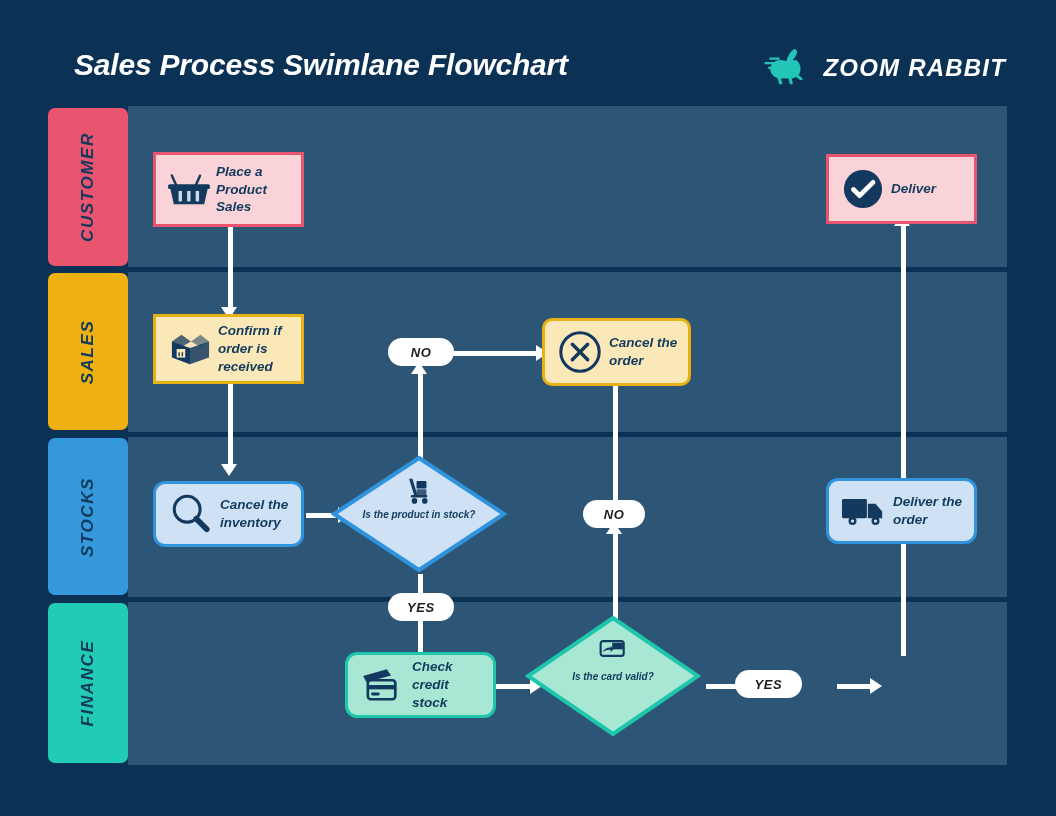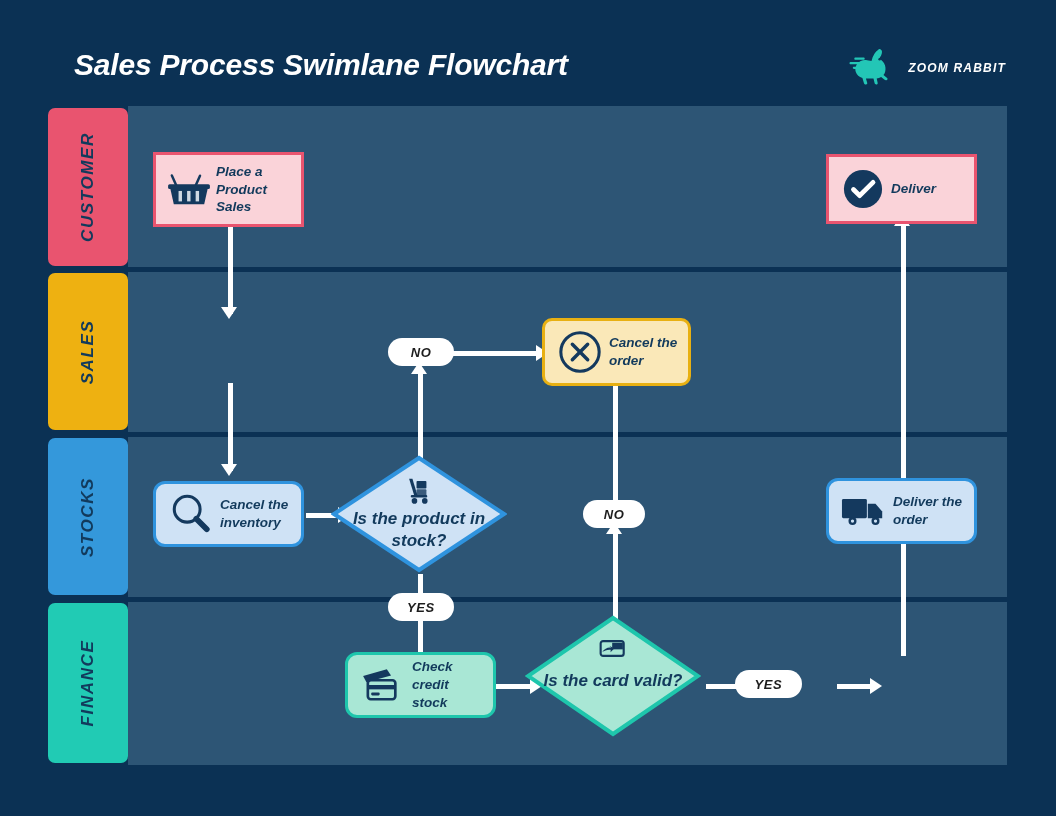--- a/index.html
+++ b/index.html
@@ -15,21 +15,21 @@
 
   
   .header{position:absolute;left:0;top:0;width:1056px;height:105px;}
   .title{
     position:absolute;left:74px;top:48px;
     font-size:30px;font-weight:bold;color:#ffffff;
     letter-spacing:-0.2px;white-space:nowrap;
   }
   .brand{position:absolute;right:50px;top:47px;display:flex;align-items:center;gap:14px;}
   .brand-name{
-    font-size:12px;font-weight:bold;color:#ffffff;letter-spacing:1.2px;
+    font-size:24px;font-weight:bold;color:#ffffff;letter-spacing:1.2px;
   }
   .brand-logo{width:46px;height:42px;display:block;}
 
   
   .panel{position:absolute;left:48px;top:106px;width:959px;height:659px;}
   .lane-body{position:absolute;left:80px;top:0;width:879px;background:#2d5575;}
   .lane-tab{
     position:absolute;left:0;width:80px;border-radius:7px;
     display:flex;align-items:center;justify-content:center;
   }
@@ -63,21 +63,21 @@
   .n-sales{background:#fae8b8;border:3px solid #e8b012;border-radius:10px;}
   .n-sales.sq{border-radius:0;}
   .n-stocks{background:#cfe2f5;border:3px solid #2f93de;border-radius:12px;}
   .n-finance{background:#a9e7d5;border:3px solid #1ec6ac;border-radius:12px;}
 
   
   .diamond{position:absolute;}
   .diamond .dshape{position:absolute;inset:0;}
   .diamond .dtext{
     position:absolute;left:0;right:0;
-    text-align:center;font-size:17px;font-weight:bold;color:#123a5c;line-height:1.3;
+    text-align:center;font-size:10px;font-weight:bold;color:#123a5c;line-height:1.3;
   }
   .diamond .dico{position:absolute;left:0;right:0;display:flex;justify-content:center;}
 
   
   .pill{
     position:absolute;background:#ffffff;border-radius:16px;
     display:flex;align-items:center;justify-content:center;
     font-size:13px;font-weight:bold;color:#1d1d1d;letter-spacing:0.6px;
   }
 </style>
@@ -187,20 +187,35 @@
     <div class="node n-customer" style="left:778px;top:48px;width:151px;height:70px;padding:0 8px 0 6px;">
       <div class="ico" style="width:56px;">
         <svg viewBox="0 0 44 44" width="42" height="42">
           <circle cx="22" cy="22" r="20" fill="#14395e"></circle>
           <path d="M12 22.5l6.5 6.5L32.5 15" stroke="#ffffff" stroke-width="5" fill="none" stroke-linecap="round" stroke-linejoin="round"></path>
         </svg>
       </div>
       <div class="lbl">Deliver</div>
     </div>
 
+    <div class="node n-sales sq" style="left:105px;top:208px;width:151px;height:70px;padding:0 8px 0 6px;">
+      <div class="ico" style="width:56px;">
+        <svg viewBox="0 0 46 42" width="44" height="40">
+          <g fill="#14395e">
+            <path d="M4 13l10-7 10 7-10 6z" opacity="0.75"></path>
+            <path d="M24 13l10-7 9 7-9 6z" opacity="0.55"></path>
+            <path d="M4 13l19 7v17L4 30z"></path>
+            <path d="M23 20l20-7v17l-20 7z" opacity="0.85"></path>
+            <rect x="9" y="21" width="9" height="9" fill="#fae8b8"></rect>
+            <path d="M11.6 28.5v-4m0-4v.4m3.4 7.6v-4m0-4v.4" stroke="#14395e" stroke-width="1.4"></path>
+          </g>
+        </svg>
+      </div>
+      <div class="lbl">Confirm if order is received</div>
+    </div>
 
     <div class="node n-sales" style="left:494px;top:212px;width:149px;height:68px;padding:0 8px 0 6px;">
       <div class="ico" style="width:58px;">
         <svg viewBox="0 0 48 48" width="46" height="46">
           <circle cx="24" cy="24" r="20" fill="none" stroke="#14395e" stroke-width="3.2"></circle>
           <path d="M16 16l16 16M32 16L16 32" stroke="#14395e" stroke-width="3.6" stroke-linecap="round"></path>
         </svg>
       </div>
       <div class="lbl">Cancel the order</div>
     </div>

